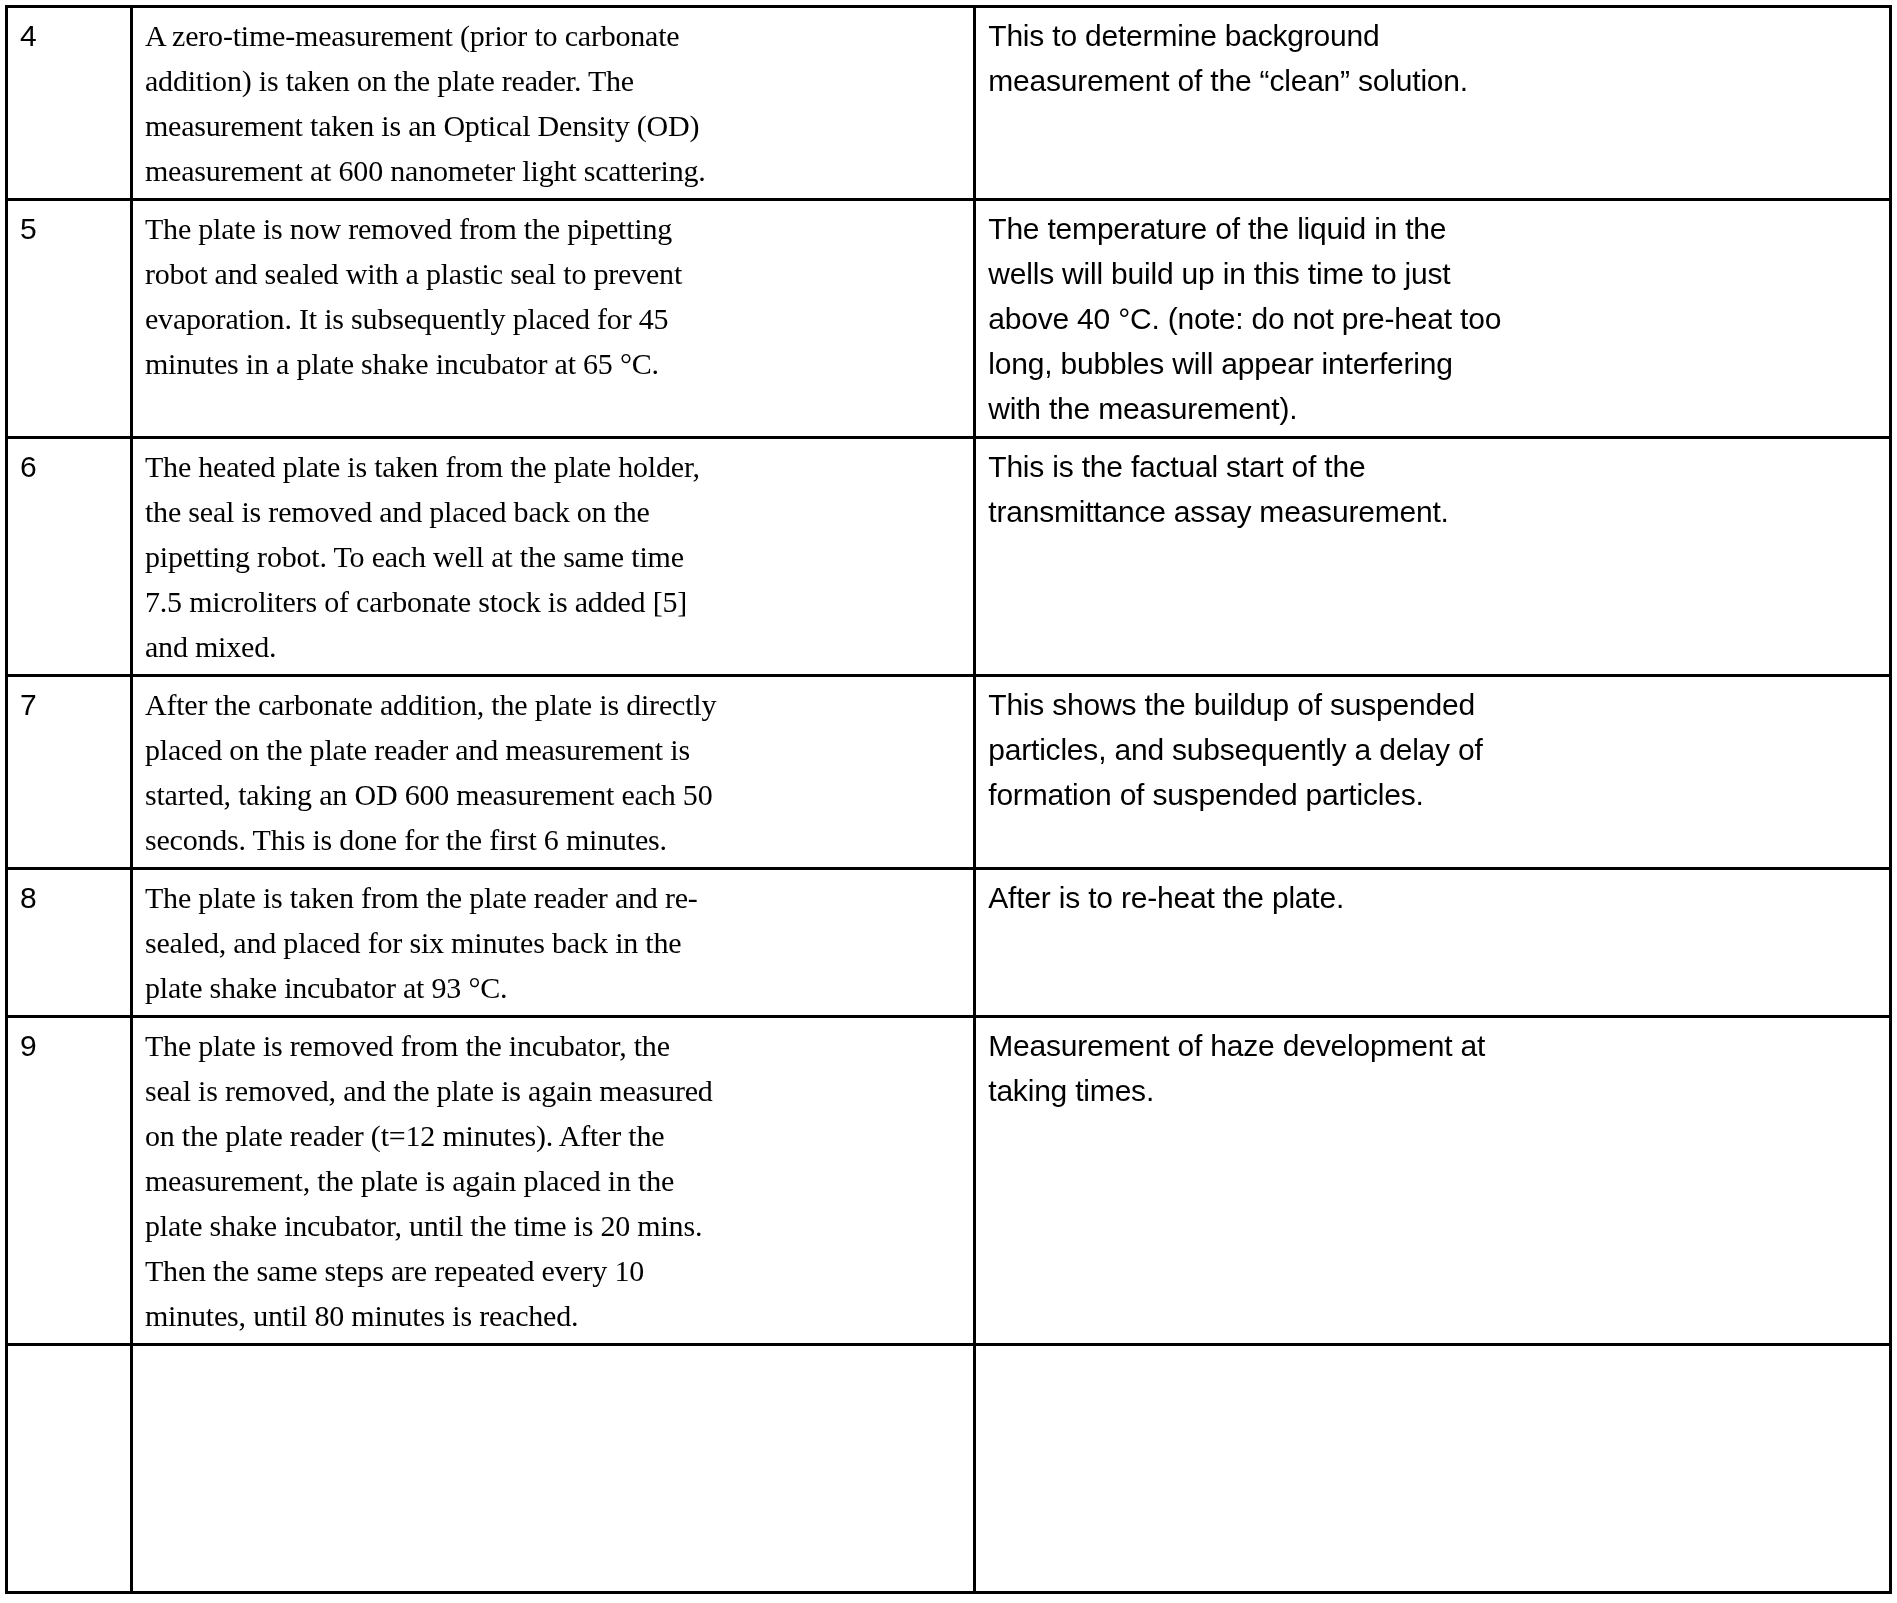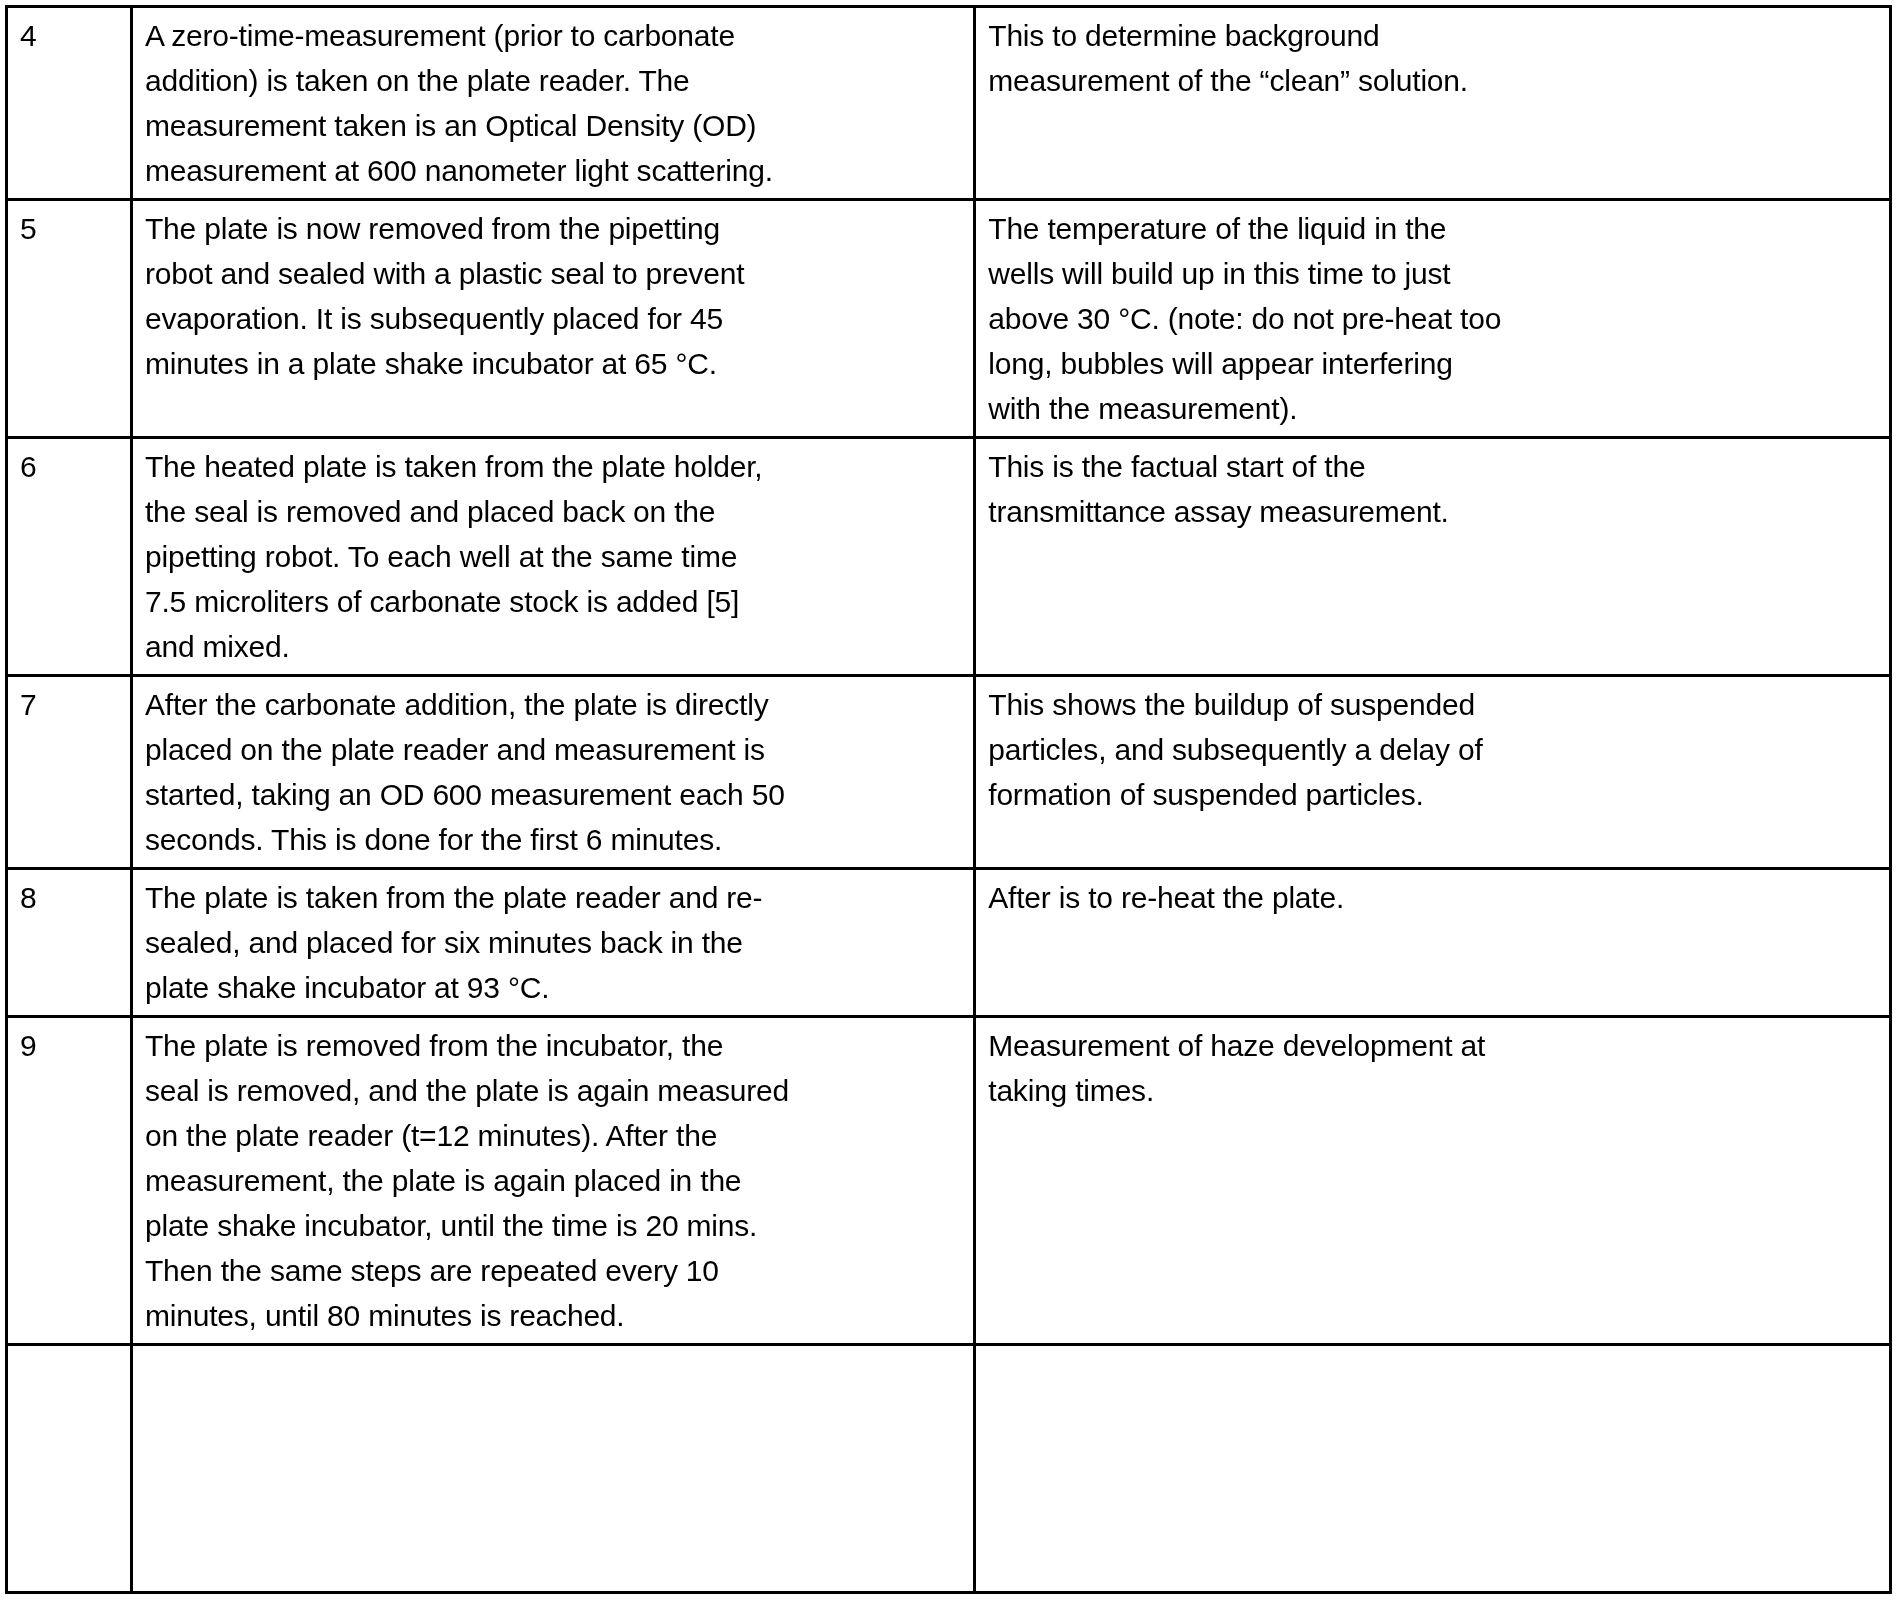--- a/index.html
+++ b/index.html
@@ -21,21 +21,21 @@
     border: 3px solid #000000;
     vertical-align: top;
     padding: 5px 12px;
     font-size: 30px;
     line-height: 45px;
     letter-spacing: -0.2px;
     white-space: pre-line;
     overflow: hidden;
   }
   td.col-step { width: 119px; }
-  td.col-proc { width: 803px; }
+  td.col-proc { width: 803px; font-family: Liberation Serif, serif; }
   td.col-note { width: 872px; }
   
   table.protocol tr:last-child td { height: 248px; }
 </style>
 </head>
 <body>
 
 <div>
   <table class="protocol">
     <tbody>
@@ -51,21 +51,21 @@
         </tr>
 
         <tr>
           <td class="col-step">5</td>
           <td class="col-proc">The plate is now removed from the pipetting
 robot and sealed with a plastic seal to prevent
 evaporation. It is subsequently placed for 45
 minutes in a plate shake incubator at 65 °C.</td>
           <td class="col-note">The temperature of the liquid in the
 wells will build up in this time to just
-above 30 °C. (note: do not pre-heat too
+above 40 °C. (note: do not pre-heat too
 long, bubbles will appear interfering
 with the measurement).</td>
         </tr>
 
         <tr>
           <td class="col-step">6</td>
           <td class="col-proc">The heated plate is taken from the plate holder,
 the seal is removed and placed back on the
 pipetting robot. To each well at the same time
 7.5 microliters of carbonate stock is added [5]

